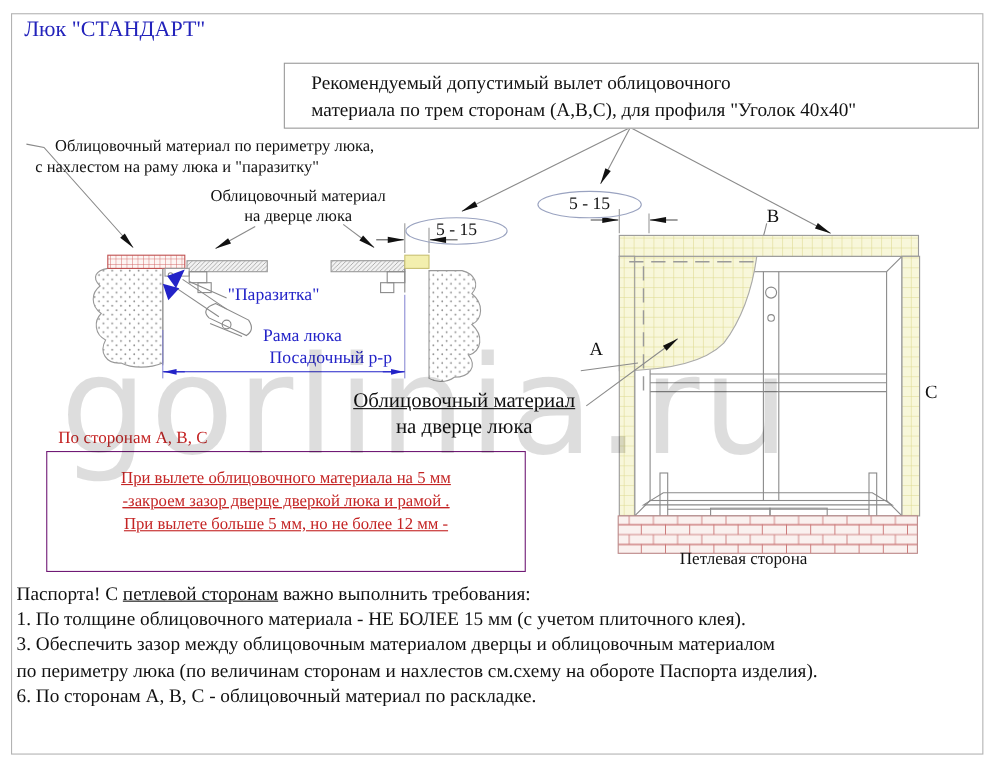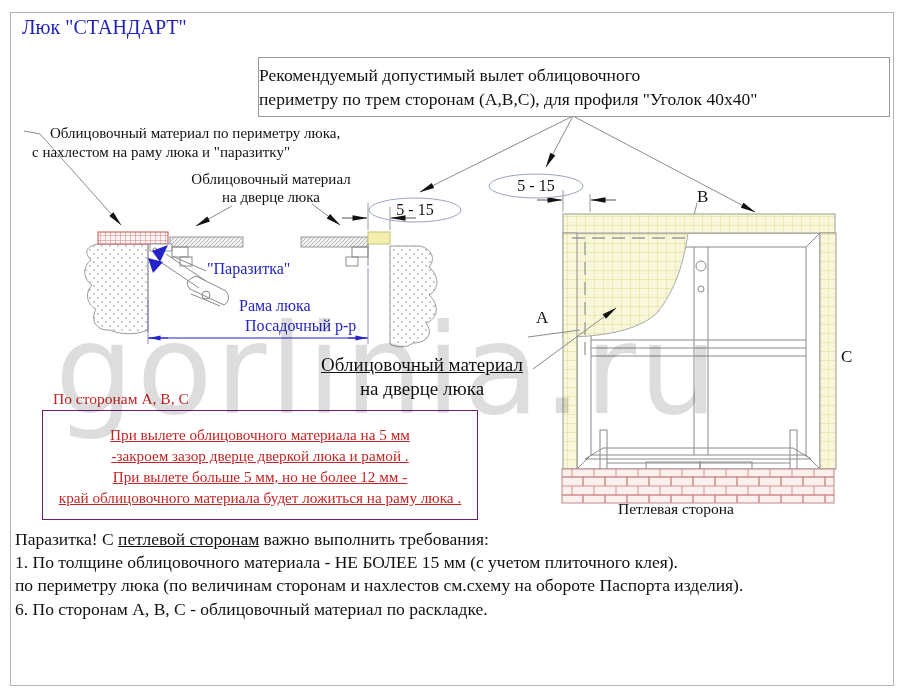--- a/index.html
+++ b/index.html
@@ -2,21 +2,21 @@
 <html><head>
 <meta charset="utf-8">
 <style>
   html,body{margin:0;padding:0;background:#fff;}
   #page{position:relative;width:900px;height:700px;background:#fff;
         font-family:"Liberation Serif", serif;overflow:hidden;}
   .abs{position:absolute;}
   #frame{left:10px;top:12px;width:882px;height:672px;border:1px solid #b3b3b3;z-index:0;}
   #title{left:22px;top:16px;font-size:20px;color:#2222bb;z-index:3;}
   #noteBox{left:258px;top:57px;width:632px;box-sizing:border-box;border:1px solid #999;
-           background:#fff;padding:5px 0;font-size:17.5px;line-height:24px;color:#111;z-index:2;}
+           background:#fff;padding:5px 24px;font-size:17.5px;line-height:24px;color:#111;z-index:2;}
   svg#draw{left:0;top:0;z-index:1;}
   .lbl{z-index:3;color:#111;}
   .blue{color:#2323c8;}
   .red{color:#c42424;}
   #lblPerim1{left:50px;top:125px;font-size:15px;}
   #lblPerim2{left:32px;top:144px;font-size:15px;}
   #lblDoorSm{left:183px;top:170px;width:176px;text-align:center;font-size:15px;line-height:18px;}
   #lblParazitka{left:207px;top:260px;font-size:16px;}
   #lblRama{left:239px;top:297px;font-size:16px;}
   #lblPosad{left:204px;top:317px;font-size:16px;margin-left:41px;}
@@ -40,21 +40,21 @@
 <body>
 
 <div id="page">
 
   <div id="frame" class="abs"></div>
 
   <div id="title" class="abs">Люк "СТАНДАРТ"</div>
 
   <div id="noteBox" class="abs">
     <div>Рекомендуемый допустимый вылет облицовочного</div>
-    <div>периметру по трем сторонам (А,В,С), для профиля "Уголок 40х40"</div>
+    <div>материала по трем сторонам (А,В,С), для профиля "Уголок 40х40"</div>
   </div>
 
   <svg id="draw" class="abs" width="900" height="700" viewBox="0 0 900 700">
     <defs>
       <pattern id="tile" width="9" height="9" patternUnits="userSpaceOnUse">
         <rect width="9" height="9" fill="#f8f7da"></rect>
         <path d="M9,0 H0 V9" fill="none" stroke="#ddd98f" stroke-width="1"></path>
       </pattern>
       <pattern id="redgrid" width="5" height="5" patternUnits="userSpaceOnUse">
         <rect width="5" height="5" fill="#fdf6f4"></rect>
@@ -213,25 +213,25 @@
   <div id="sideA" class="abs lbl">А</div>
   <div id="sideB" class="abs lbl">В</div>
   <div id="sideC" class="abs lbl">С</div>
   <div id="lblHinge" class="abs lbl">Петлевая сторона</div>
 
   <div id="redTitle" class="abs lbl red">По сторонам А, В, С</div>
   <div id="redBox" class="abs red">
     <div>При вылете облицовочного материала  на 5 мм</div>
     <div class="ru">-закроем зазор дверце дверкой люка и рамой .</div>
     <div>При вылете больше 5 мм, но не более 12 мм -</div>
-    <div class="ru">край облицовочного материала будет ложиться на раму люка .</div>
   </div>
 
   <div id="reqs" class="abs">
-    <div><span>Паразитка! С </span><span class="ru">петлевой сторонам</span><span> важно выполнить требования:</span></div>
+    <div><span>Паспорта! С </span><span class="ru">петлевой сторонам</span><span> важно выполнить требования:</span></div>
     <div>1. По толщине облицовочного материала - НЕ БОЛЕЕ 15 мм (с учетом плиточного клея).</div>
+    <div>3. Обеспечить зазор между облицовочным материалом дверцы и облицовочным материалом</div>
     <div> по периметру люка (по величинам сторонам и нахлестов см.схему на обороте Паспорта изделия).</div>
     <div>6. По сторонам А, В, С - облицовочный материал по раскладке.</div>
   </div>
 
   <div id="watermark" class="abs">gorlinia.ru</div>
 
 </div>
 
 </body></html>

